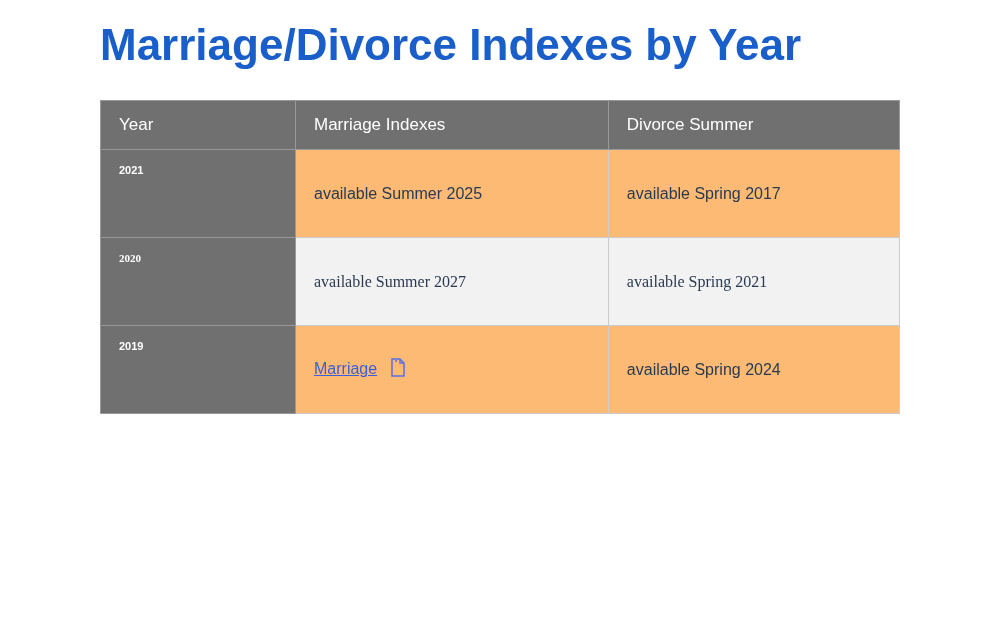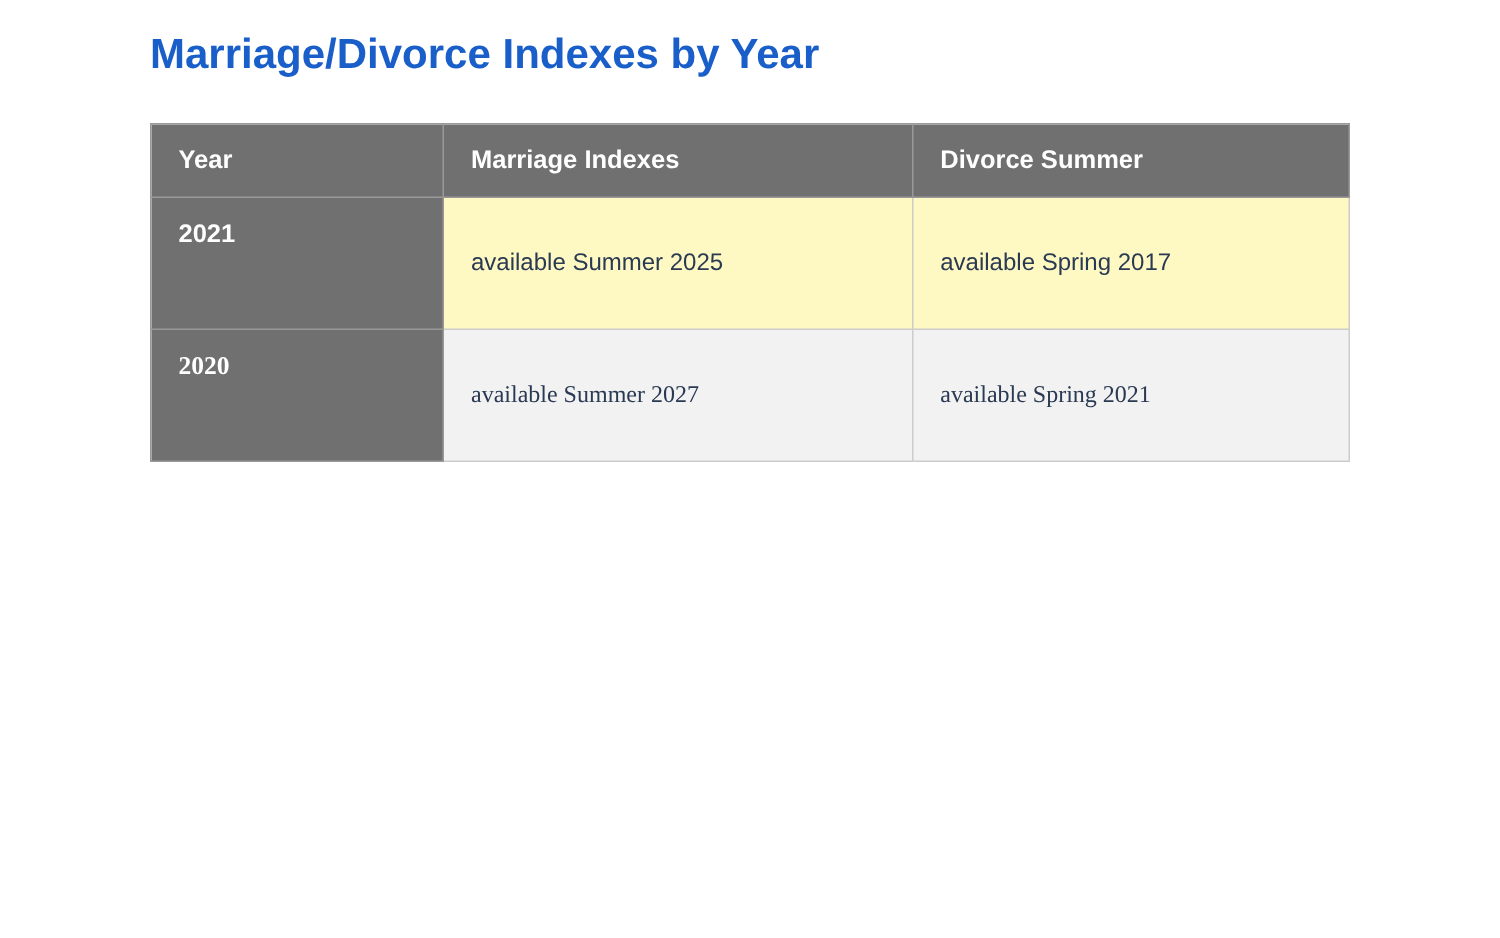--- a/index.html
+++ b/index.html
@@ -7,62 +7,62 @@
       margin: 0;
       padding: 0;
     }
     body {
       font-family: Arial, Helvetica, sans-serif;
       background: #ffffff;
       padding: 20px 100px;
     }
     .page-title {
       color: #1a5fc9;
-      font-size: 28px;
+      font-size: 44px;
       font-weight: bold;
       margin-bottom: 30px;
       padding-left: 0;
     }
     .index-table {
       width: 100%;
       border-collapse: collapse;
       border: 1px solid #ccc;
     }
     .index-table th {
       background: #707070;
       color: #ffffff;
       font-size: 17px;
-      font-weight: bold;
+      font-weight: normal;
       text-align: left;
       padding: 14px 18px;
       border: 1px solid #999;
     }
     .index-table th.year-col {
       width: 195px;
     }
     .index-table tr.row-odd td {
-      background: #fef9c3;
+      background: #fdba74;
     }
     .index-table tr.row-even td {
       background: #f2f2f2;
       font-family: Liberation Serif, serif;
     }
     .index-table td {
       padding: 28px 18px;
       font-size: 16px;
       color: #2a3a52;
       border: 1px solid #ccc;
       vertical-align: middle;
       height: 88px;
     }
     .index-table td.year-cell {
       background: #707070 !important;
       color: #ffffff;
       font-weight: bold;
-      font-size: 17px;
+      font-size: 11px;
       vertical-align: top;
       padding: 14px 18px;
       border: 1px solid #999;
     }
     .index-link {
       color: #3a5fd9;
       text-decoration: underline;
       font-size: 16px;
       cursor: pointer;
     }
@@ -116,16 +116,30 @@
     <tr class="row-even">
       <td class="year-cell">2020</td>
       <td>
         <span>available Summer 2027</span>
       </td>
       <td>
         <span>available Spring 2021</span>
       </td>
     </tr>
 
+    <tr class="row-odd">
+      <td class="year-cell">2019</td>
+      <td>
+        <a class="index-link">Marriage</a>
+        <span class="doc-icon">
+          <svg viewBox="0 0 16 19">
+              <path d="M2 1h8l4 4v13H2z M10 1v4h4 M5 3h2"></path>
+            </svg>
+        </span>
+      </td>
+      <td>
+        <span>available Spring 2024</span>
+      </td>
+    </tr>
 
 
   </tbody>
 </table>
 
 </body></html>

